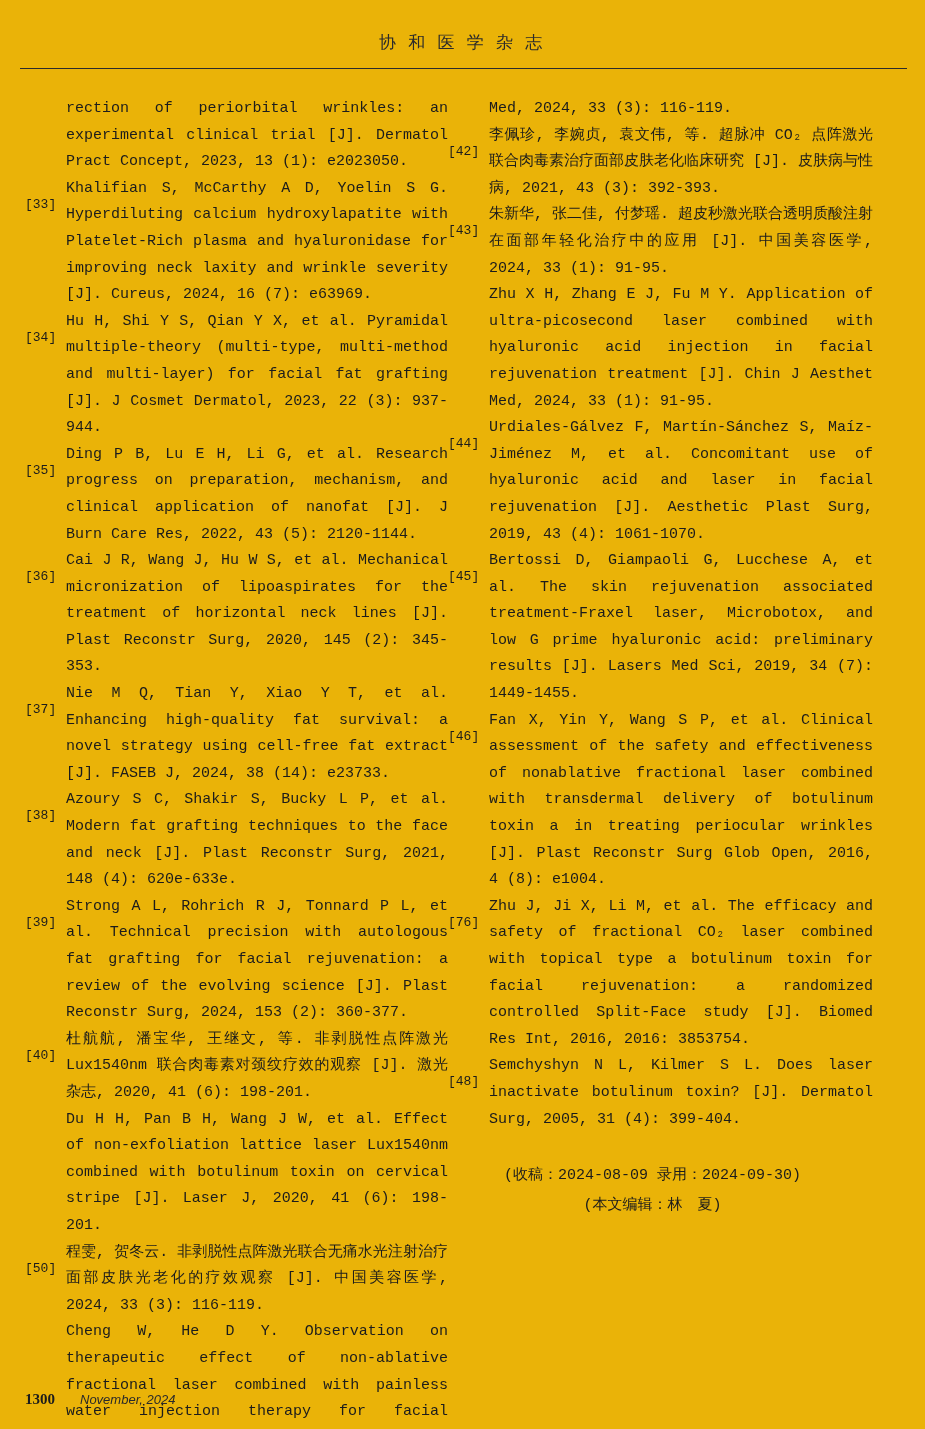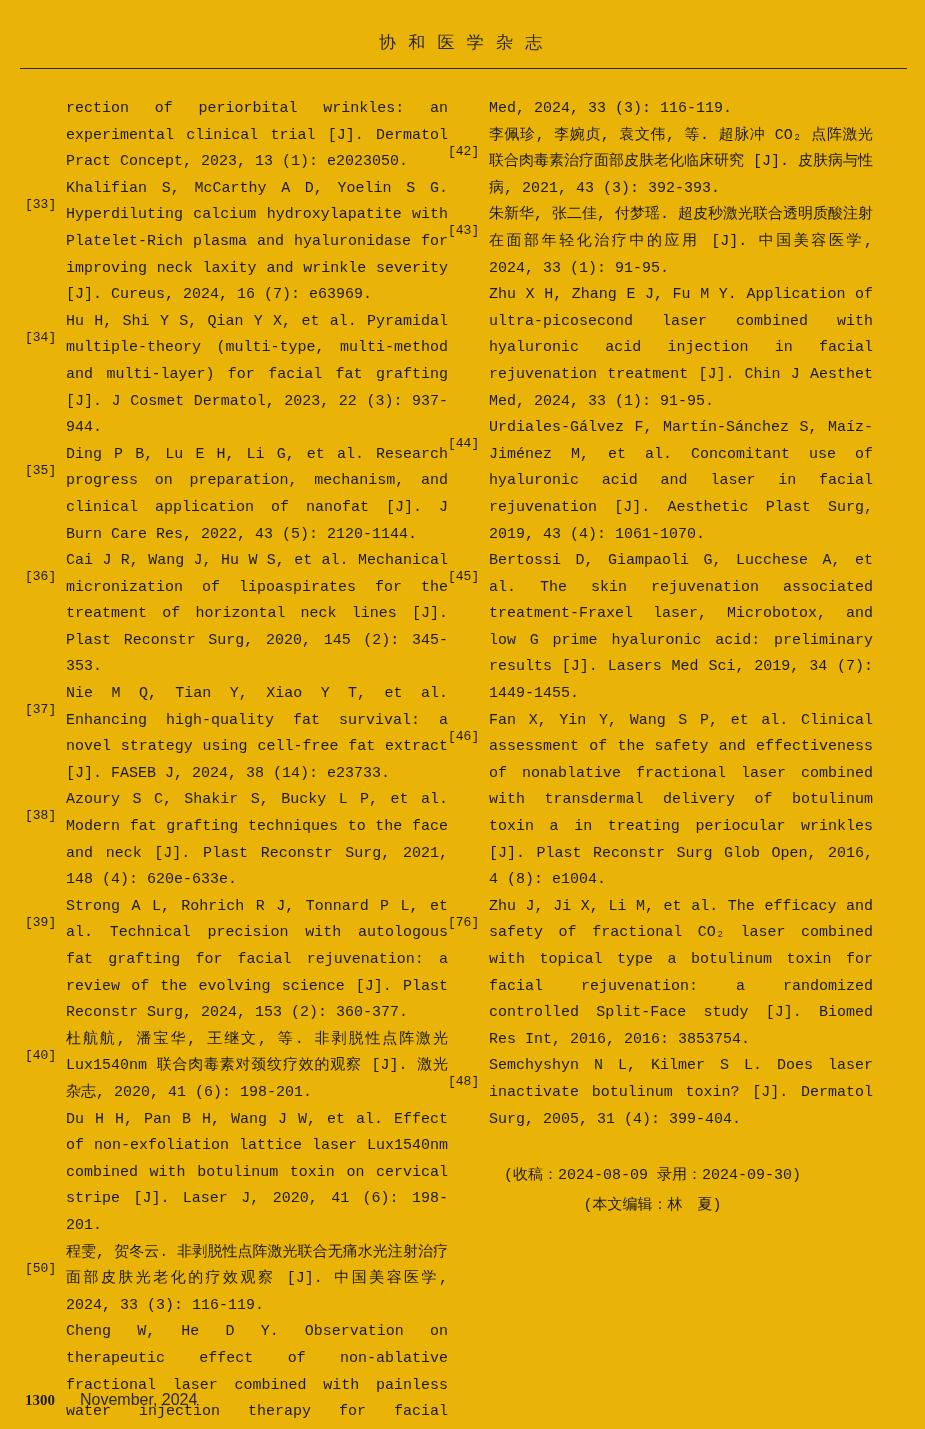--- a/index.html
+++ b/index.html
@@ -58,22 +58,23 @@
     position: absolute; left: 25px; top: 1391px;
     font-size: 15px;
     display: flex; align-items: baseline; gap: 25px;
   }
   .page-footer .pagenum {
     font-weight: bold;
     font-family: "Liberation Serif", "DejaVu Serif", serif;
   }
   .page-footer .issuedate {
     font-family: "Liberation Sans", "DejaVu Sans", sans-serif;
-    font-size: 16px;
+    font-size: 13px;
     color: #2a2a2a;
+    font-style: italic;
   }
 </style>
 </head>
 <body>
 
 <div class="page">
 
   <div class="header-title">协 和 医 学 杂 志</div>
 
   <div class="header-rule"></div>

